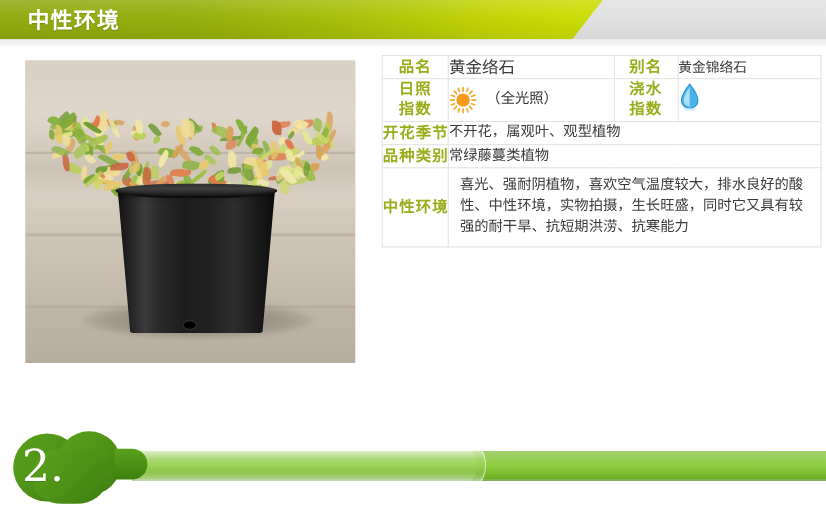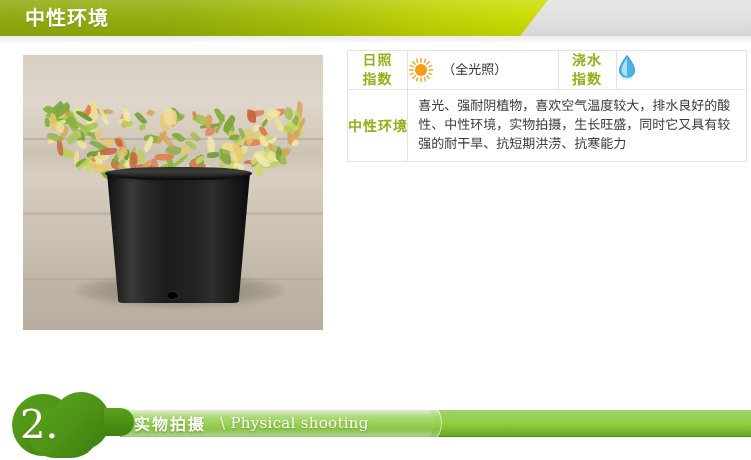--- a/index.html
+++ b/index.html
@@ -637,20 +637,26 @@
 
 <table class="spec-table">
   <colgroup>
     <col class="col-lbl1">
       <col class="col-val1">
       <col class="col-lbl2">
       <col class="col-val2">
   </colgroup>
   <tbody>
     <tr>
+      <td class="lbl">品名</td>
+      <td class="val big">黄金络石</td>
+      <td class="lbl">别名</td>
+      <td class="val small">黄金锦络石</td>
+    </tr>
+    <tr>
       <td class="lbl two-line">
         <div>日照</div>
         <div>指数</div>
       </td>
       <td class="val">
         <div class="icon-row">
           <span class="sun-icon">
             <svg viewBox="0 0 26 26" width="26" height="26" aria-hidden="true">
               <g stroke="#f5a623" stroke-width="1.5" stroke-linecap="round">
                 <line x1="13" y1="1.5" x2="13" y2="5"></line>
@@ -684,35 +690,39 @@
         <span class="drop-icon">
           <svg viewBox="0 0 20 26" width="20" height="26" aria-hidden="true">
             <path d="M10 1.5 C10 1.5 2.5 11 2.5 16.3 C2.5 20.6 5.9 23.6 10 23.6 C14.1 23.6 17.5 20.6 17.5 16.3 C17.5 11 10 1.5 10 1.5 Z" fill="#49b3e8" stroke="#2a93d0" stroke-width="1"></path>
             <path d="M10 4 C10 4 4.6 11.6 4.6 16.2 C4.6 19.5 7 21.8 10 21.9 Z" fill="#bfe6f7" opacity="0.85"></path>
             <ellipse cx="10" cy="24.4" rx="6.4" ry="1.5" fill="#bfe6f7" opacity="0.6"></ellipse>
           </svg>
         </span>
       </td>
     </tr>
     <tr>
+      <td class="lbl">开花季节</td>
+      <td class="val" colspan="3">不开花，属观叶、观型植物</td>
+    </tr>
+    <tr>
+      <td class="lbl">品种类别</td>
+      <td class="val" colspan="3">常绿藤蔓类植物</td>
+    </tr>
+    <tr>
       <td class="lbl">中性环境</td>
       <td class="val para" colspan="3">喜光、强耐阴植物，喜欢空气温度较大，排水良好的酸性、中性环境，实物拍摄，生长旺盛，同时它又具有较强的耐干旱、抗短期洪涝、抗寒能力</td>
     </tr>
   </tbody>
 </table>
 
 <div class="bottom-banner">
   <div class="bb-bar"></div>
   <div class="bb-bar-gloss"></div>
   <div class="bb-capsule"></div>
   <div class="bb-capsule-inner"></div>
-  <div class="bb-text">
-    <span class="bb-text-cn">实物拍摄</span>
-    <span class="bb-text-en">\ Physical shooting</span>
-  </div>
   <div class="bb-badge">
     <div class="badge-tail"></div>
     <div class="blob blob-a"></div>
     <div class="blob blob-b"></div>
     <div class="blob blob-c"></div>
     <div class="badge-num">2.</div>
   </div>
 </div>
 
 </body></html>

